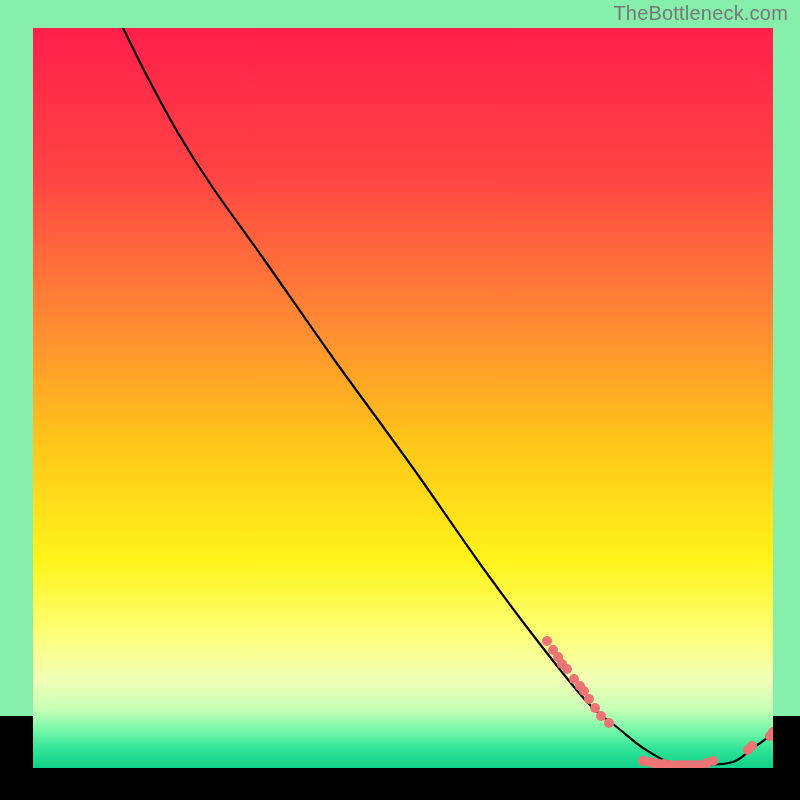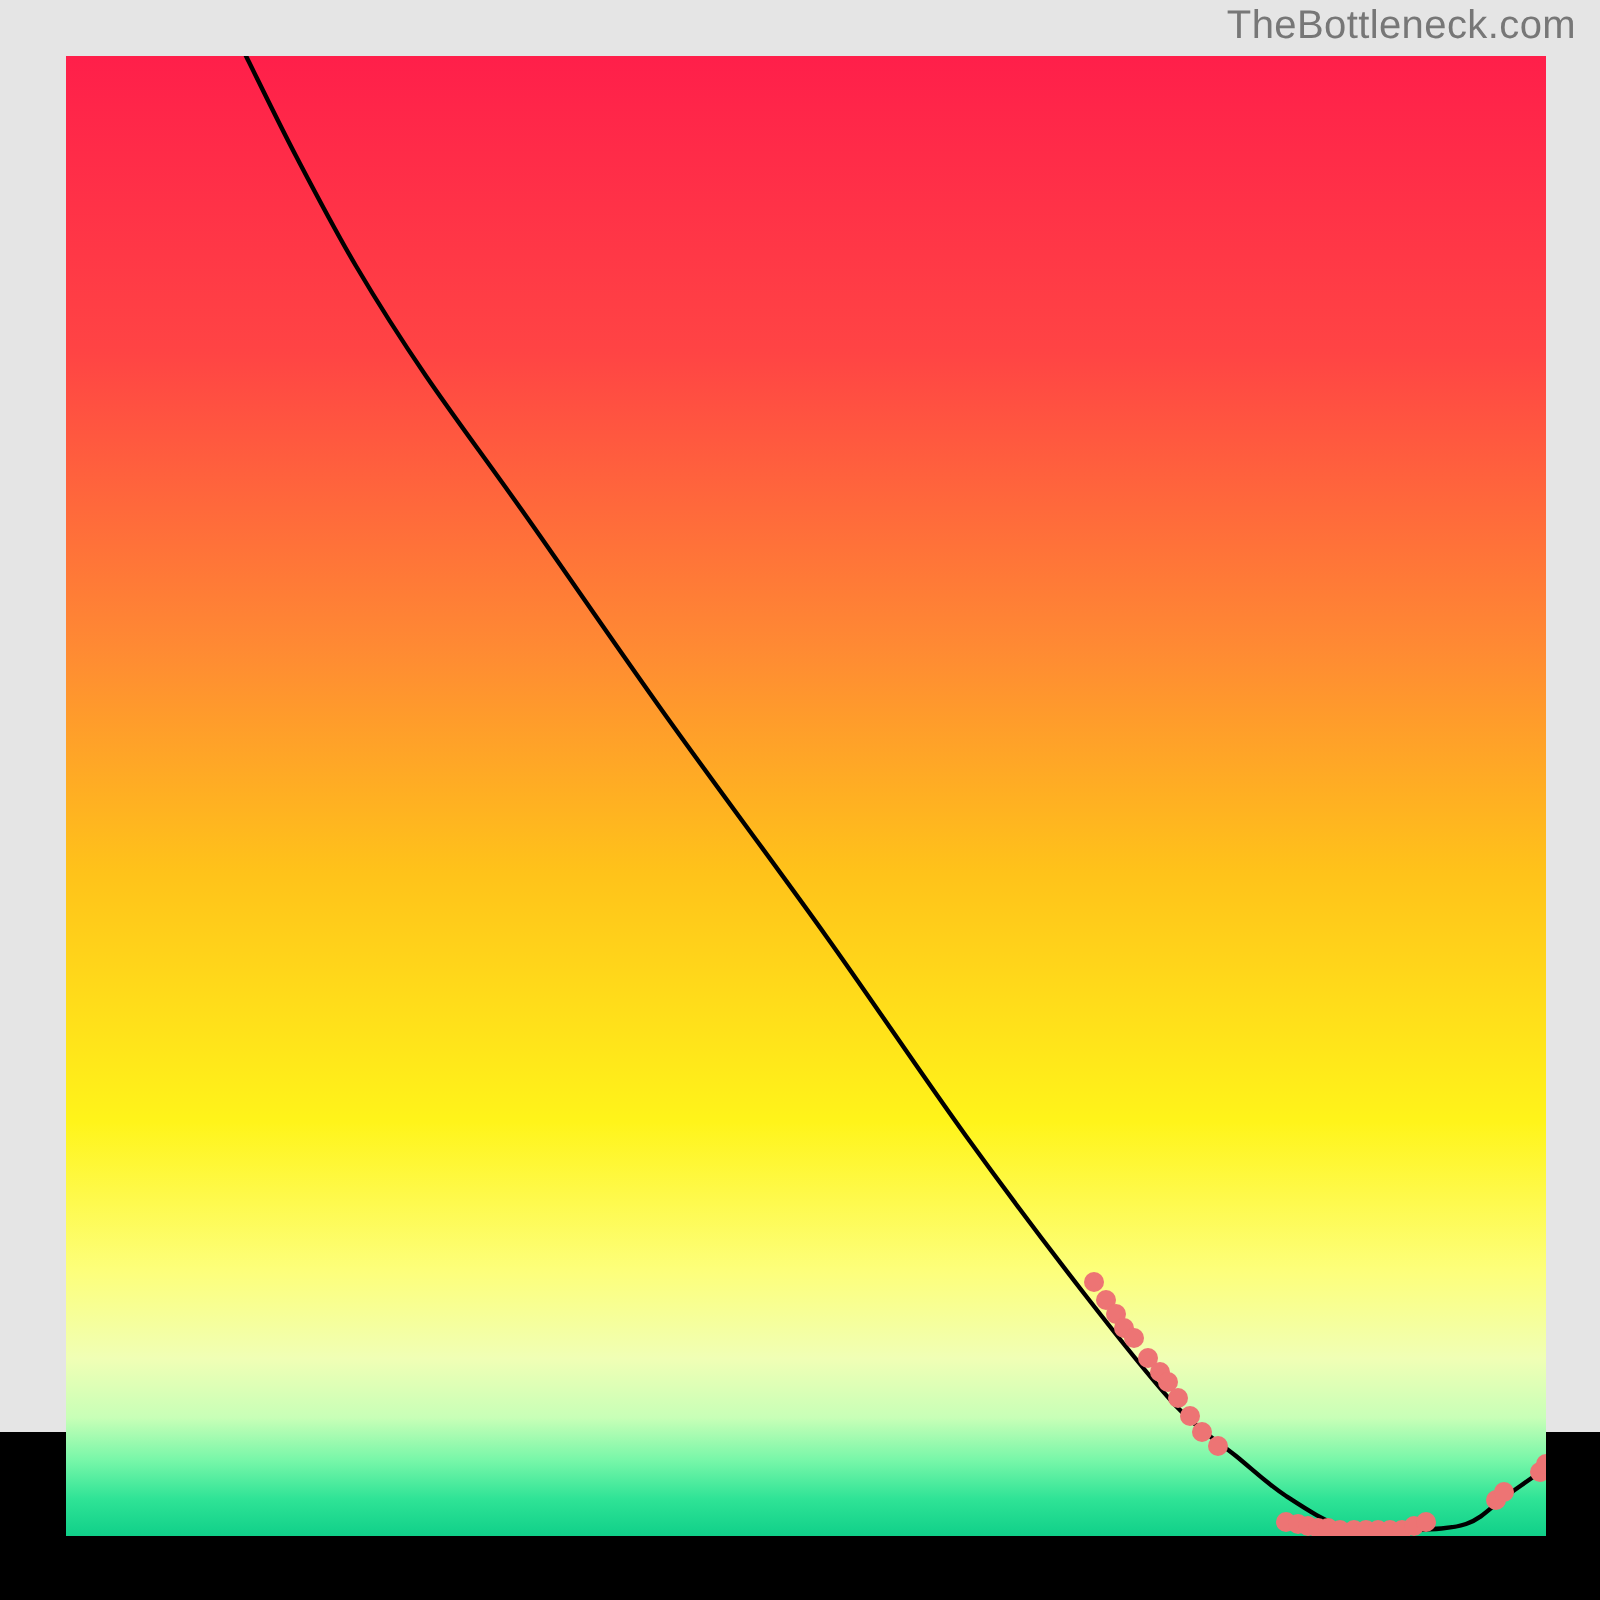--- a/index.html
+++ b/index.html
@@ -8,21 +8,21 @@
     width: 800px;
     height: 800px;
     background: #000;
     overflow: hidden;
     font-family: Arial, Helvetica, sans-serif;
   }
   .stage {
     position: relative;
     width: 800px;
     height: 716px;
-    background: #e5e5e5;
+    background: #86efac;
   }
   .watermark {
     position: absolute;
     top: 2px;
     right: 12px;
     color: #777;
     font-size: 20px;
     font-weight: 400;
     letter-spacing: 0.2px;
     z-index: 5;

